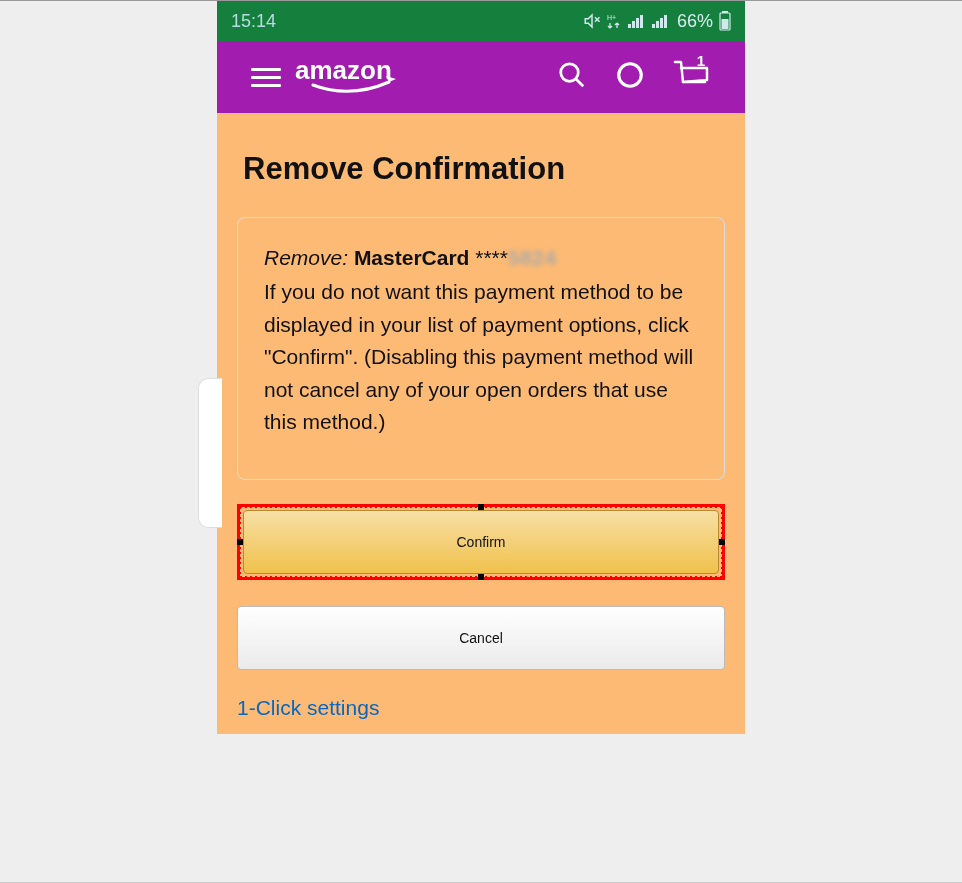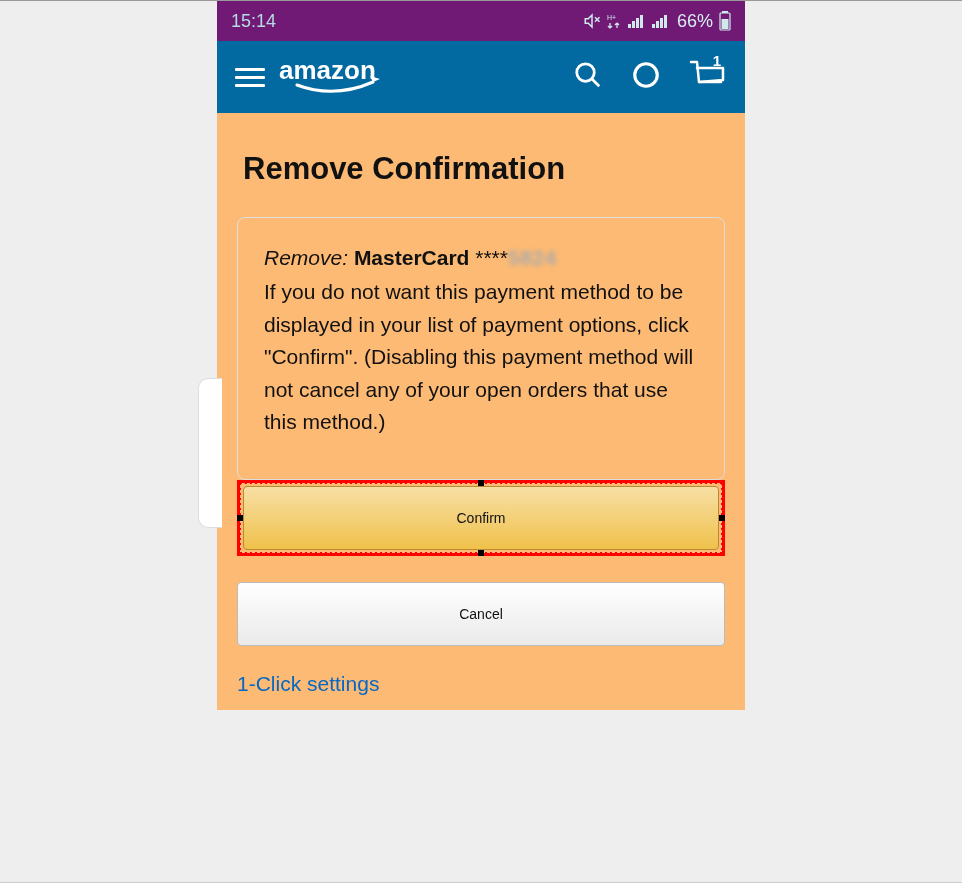--- a/index.html
+++ b/index.html
@@ -20,39 +20,39 @@
     align-items: flex-start;
   }
   .phone {
     width: 528px;
     background: #fff;
     margin-top: 0;
     display: flex;
     flex-direction: column;
   }
   .statusbar {
-    background: #701a75;
+    background: #15803d;
     color: #b7dbe0;
     height: 40px;
     display: flex;
     align-items: center;
     justify-content: space-between;
     padding: 0 14px;
     font-size: 18px;
     font-weight: 400;
   }
   .status-right { display: flex; align-items: center; gap: 6px; }
   .status-right svg { display: block; }
   .status-right .pct { color: #d7edf0; margin-left: 2px; }
   .navbar {
-    background: #0369a1;
+    background: #a21caf;
     height: 72px;
     display: flex;
     align-items: center;
-    padding: 0 18px;
+    padding: 0 34px;
     gap: 10px;
   }
   .menu-btn { color: #fff; display: flex; flex-direction: column; gap: 5px; cursor: pointer; }
   .menu-btn span { display: block; width: 30px; height: 3px; background: #fff; border-radius: 1px; }
   .logo { color: #fff; margin-left: 4px; display: flex; align-items: center; }
   .nav-spacer { flex: 1; }
   .nav-icons { display: flex; align-items: center; gap: 28px; }
   .icon-btn { color: #fff; cursor: pointer; position: relative; }
   .cart-badge {
     position: absolute;
@@ -61,20 +61,21 @@
     color: #fff;
     font-size: 15px;
     font-weight: 700;
   }
   .content { padding: 28px 20px 10px 20px; background: #fdba74; }
   .page-title { font-size: 31px; font-weight: 700; color: #111; margin: 10px 0 30px 6px; }
   .card {
     border: 1px solid #ddd;
     border-radius: 8px;
     padding: 28px 26px 40px 26px;
+    margin-bottom: 24px;
   }
   .remove-line { font-size: 21px; color: #111; margin-bottom: 6px; }
   .remove-line .label { font-style: italic; }
   .remove-line .card-type { font-weight: 700; }
   .remove-line .masked { color: #aaa; filter: blur(2.5px); letter-spacing: 0.5px; font-weight:600; }
   .desc { font-size: 21px; color: #111; line-height: 1.55; }
   .btn {
     display: block;
     width: 100%;
     height: 64px;

